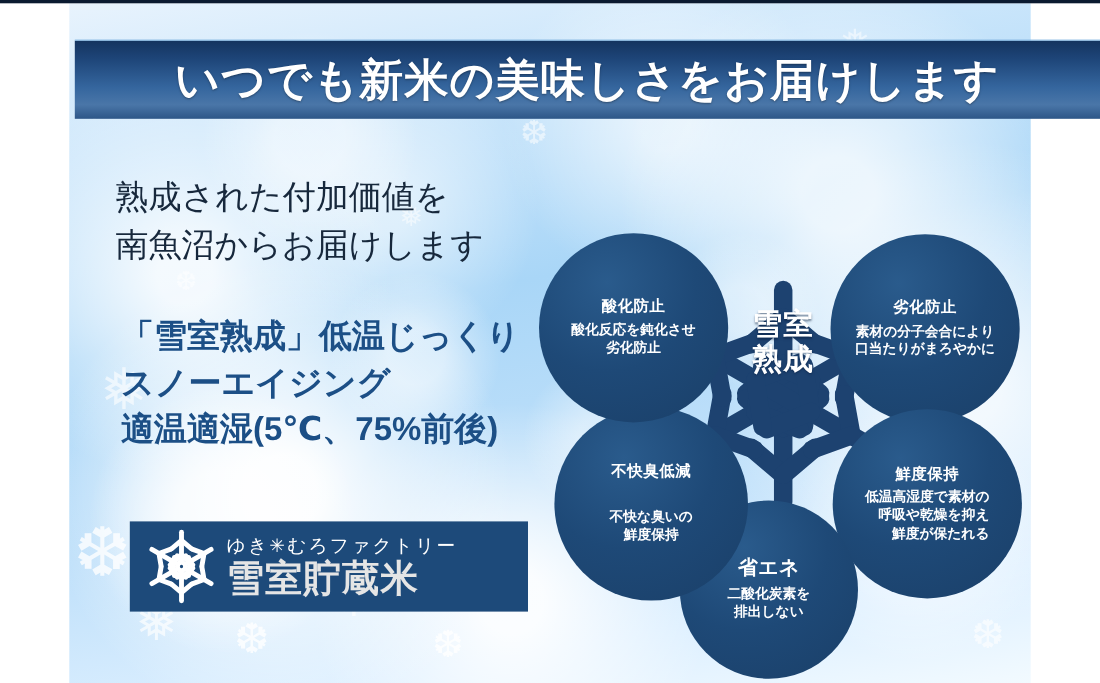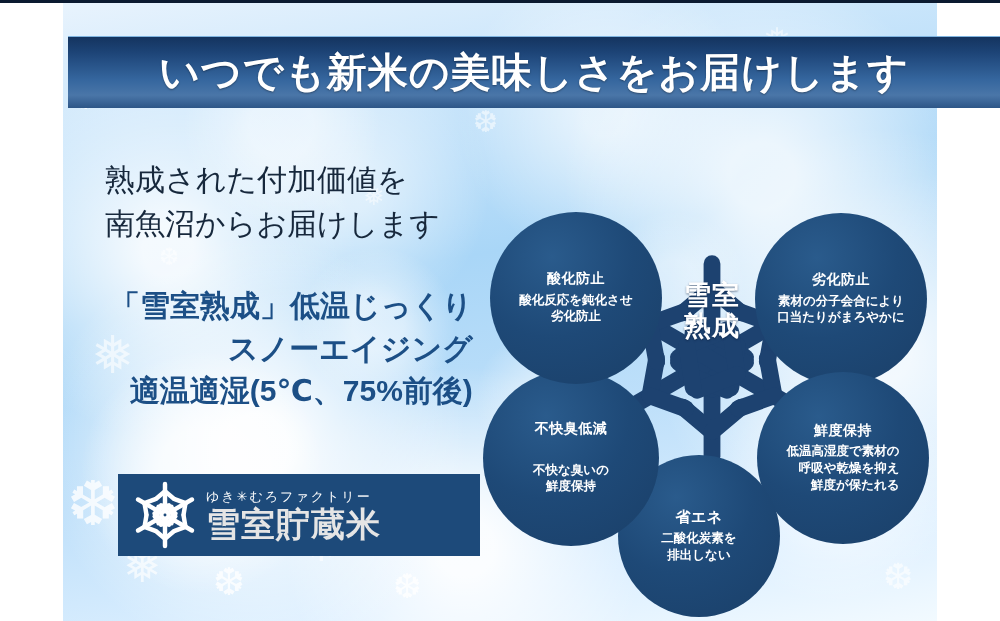--- a/index.html
+++ b/index.html
@@ -83,38 +83,37 @@
     line-height: 1.45;
     white-space: nowrap;
   }
   .subhead {
     position: absolute; left: 110px; top: 285px;
     color: #1c4f86;
     font-size: 30px;
     font-weight: bold;
     line-height: 1.42;
     white-space: nowrap;
-    text-align: right;
   }
 
   
   .logo {
     position: absolute; left: 118px; top: 474px;
     width: 362px; height: 82px;
     background: #1d4a7a;
     display: flex; align-items: center;
   }
   .logo-flake {
     width: 74px; height: 74px;
     margin-left: 10px; margin-right: 4px;
     flex: 0 0 auto;
   }
   .logo-words { display: flex; flex-direction: column; justify-content: center; }
   .logo-sub {
-    color: #ffffff; font-size: 13px; letter-spacing: 2px;
+    color: #ffffff; font-size: 17px; letter-spacing: 2px;
     font-family: "Liberation Serif", "DejaVu Serif", serif;
     white-space: nowrap; margin-bottom: 1px;
   }
   .logo-main {
     color: #e5e5e5; font-size: 34px; font-weight: bold;
     font-family: "Liberation Serif", "DejaVu Serif", serif;
     letter-spacing: 1px; white-space: nowrap; line-height: 1.05;
   }
 
   
@@ -158,24 +157,24 @@
   .node .d {
     font-size: 12.5px; font-weight: bold; line-height: 1.33;
     white-space: pre-line;
   }
 
   
   .n-top    { left: 131px; top: 0px;   width: 170px; height: 170px; }
   .n-right  { left: 275px; top: 83px;  width: 172px; height: 172px; }
   .n-br     { left: 277px; top: 242px; width: 172px; height: 172px; text-align: right; }
   .n-bottom { left: 138px; top: 325px; width: 162px; height: 162px; }
-  .n-bl     { left: 3px;   top: 240px; width: 176px; height: 176px; gap: 20px; }
+  .n-bl     { left: 24px;   top: 240px; width: 176px; height: 176px; gap: 20px; }
   .n-left   { left: 10px;  top: 82px;  width: 172px; height: 172px; }
   .n-top .t    { font-size: 22px; }
-  .n-bottom .t { font-size: 15px; }
+  .n-bottom .t { font-size: 18px; }
 </style>
 </head>
 <body>
 
 <div id="poster">
 
   <div class="slab">
     <span class="snowdeco" style="left:6px;  top:72px;  font-size:40px;">❆</span>
     <span class="snowdeco" style="left:28px; top:326px; font-size:52px; color:rgba(255,255,255,.6);">❅</span>
     <span class="snowdeco" style="left:4px;  top:470px; font-size:62px;">❆</span>

